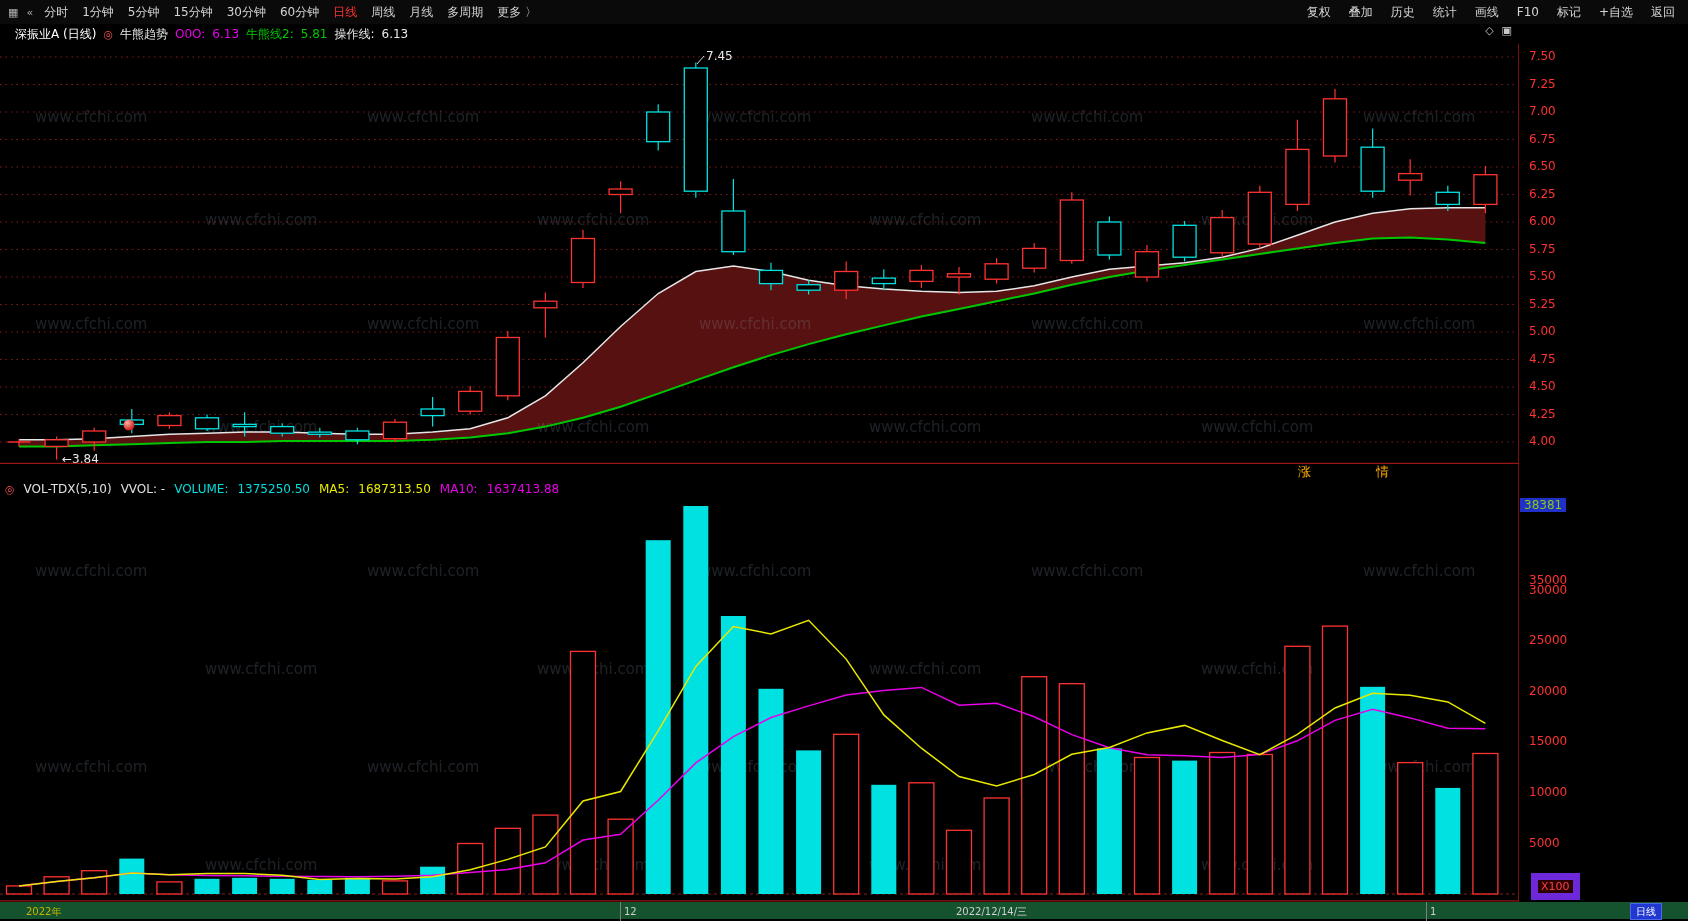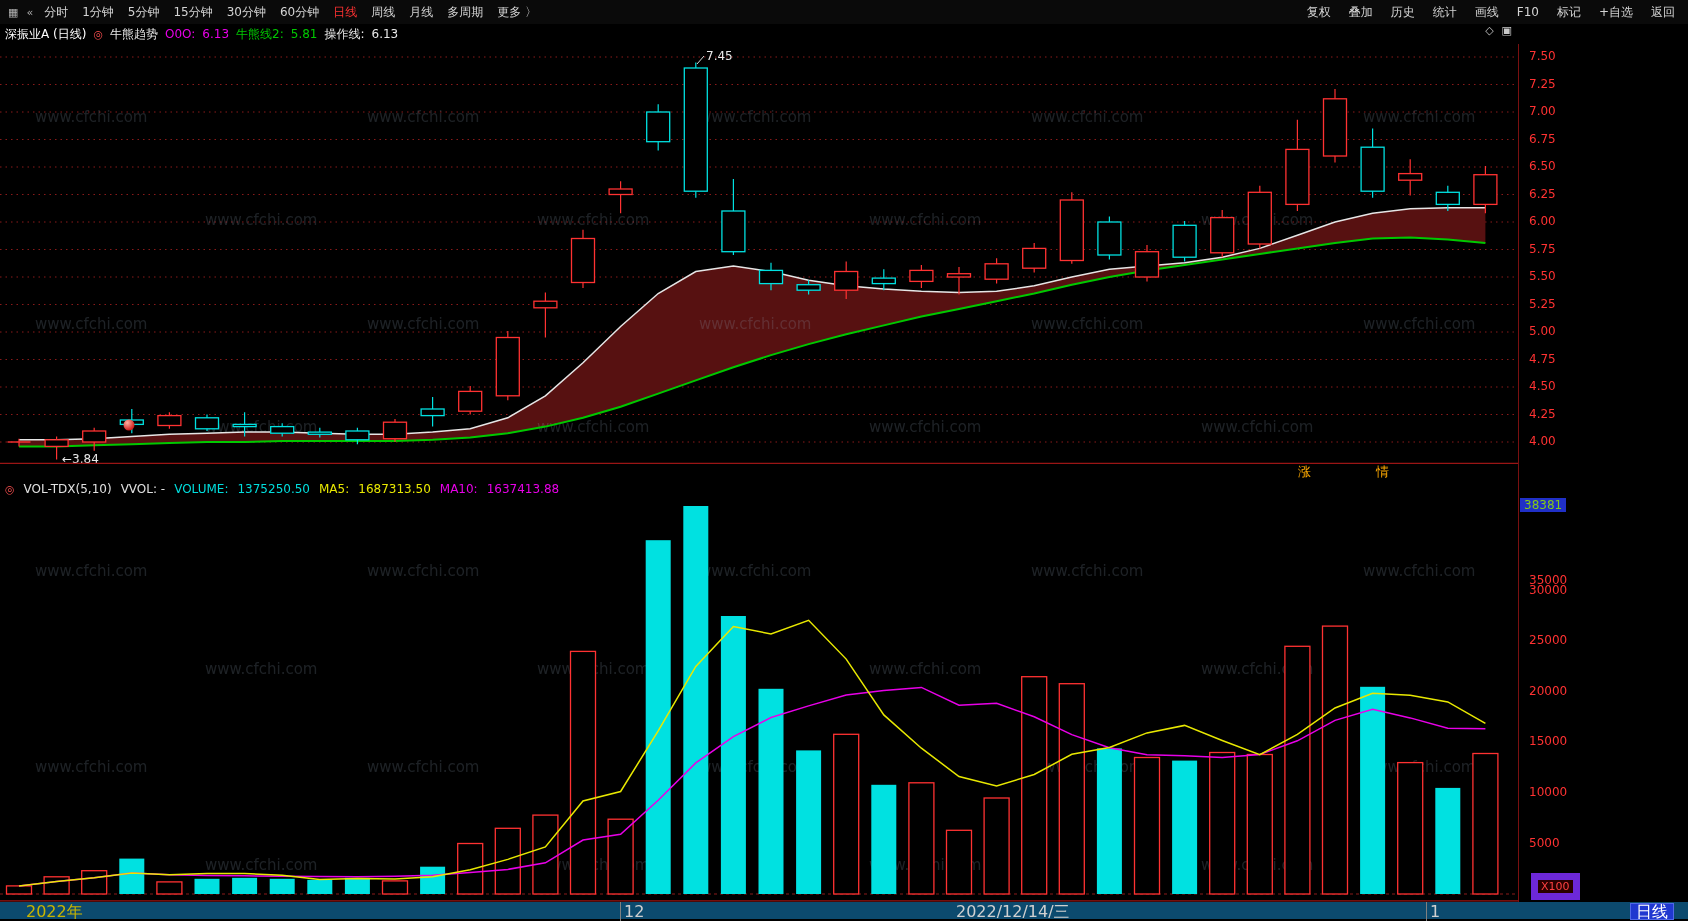--- a/index.html
+++ b/index.html
@@ -8,21 +8,21 @@
   .app{position:relative;width:1688px;height:921px;background:#000}
 
   .toolbar{height:24px;display:flex;align-items:center;font-size:12px;background:#0a0a0a;padding:0 4px}
   .tb-ic{color:#b0b0b0;padding:0 4px;font-size:11px}
   .tb-left{display:flex;align-items:center}
   .tb-left span{padding:0 7px;color:#d4d4d4;cursor:pointer;white-space:nowrap}
   .tb-left span.active{color:#ff3232}
   .tb-right{margin-left:auto;display:flex;align-items:center}
   .tb-right span{padding:0 9px;color:#d4d4d4;cursor:pointer;white-space:nowrap}
 
-  .hdr{height:20px;display:flex;align-items:center;font-size:12px;gap:7px;padding-left:5px;position:relative}
+  .hdr{height:20px;display:flex;align-items:center;font-size:12px;gap:7px;padding-left:15px;position:relative}
   .st-name{color:#fff}
   .ind-ic{color:#ff5050;font-size:11px}
   .ind-name{color:#e8e8e8}
   .magenta{color:#e800e8}
   .green{color:#00c800}
   .white{color:#e8e8e8}
   .hdr-icons{position:absolute;right:176px;top:0;display:flex;gap:8px;color:#c8c8c8;font-size:11px}
 
   .crow{display:flex}
   .plot{position:relative;width:1518px;background:#000}
@@ -37,21 +37,21 @@
   .volhdr{height:18px;display:flex;font-size:12px}
   .volhdr .content{flex:1;display:flex;align-items:center;gap:9px;padding-left:5px;white-space:nowrap}
   .volhdr .stub{width:170px;border-left:1px solid #7a1010}
   .cyan{color:#00dede}
   .yellow{color:#e8e800}
   .whited{color:#e0e0e0}
 
   .vmax{position:absolute;left:1px;top:0;background:#2030c8;color:#84cc16;padding:0 4px;font-size:12px}
   .vunit{position:absolute;left:12px;bottom:2px;color:#ff4040;background:#2a0000;border:7px solid #6d28d9;padding:0 3px;font-size:11px}
 
-  .status{height:17px;position:relative;background:#0c4a6e;font-size:16px;line-height:19px}
+  .status{height:17px;position:relative;background:#14532d;font-size:10px;line-height:19px}
   .sb-year{position:absolute;left:26px;color:#c8b400}
   .sb-item{position:absolute;color:#d0d0d0}
   .tick{border-left:1px solid #808080;padding-left:3px}
   .period-btn{position:absolute;left:1630px;top:1px;height:17px;line-height:15px;padding:0 5px;background:#2038d0;border:1px solid #5068e8;color:#fff;cursor:pointer}
 </style>
 </head>
 <body>
 
 <div class="app">
 

